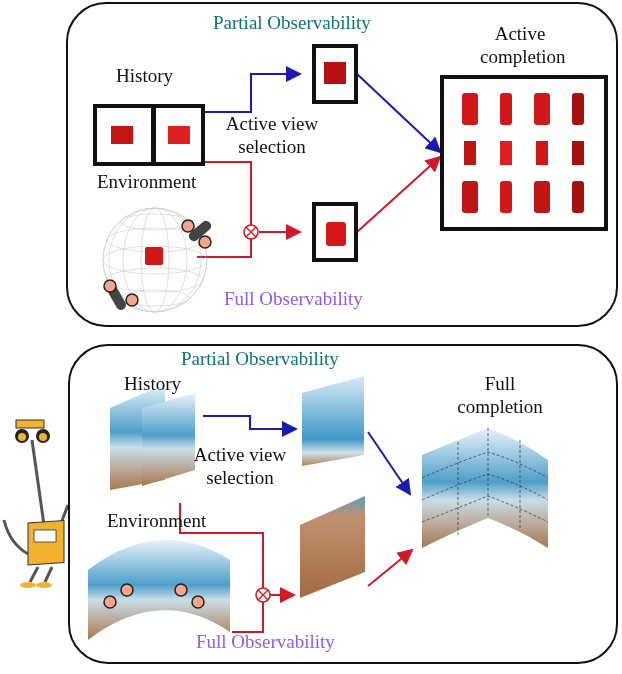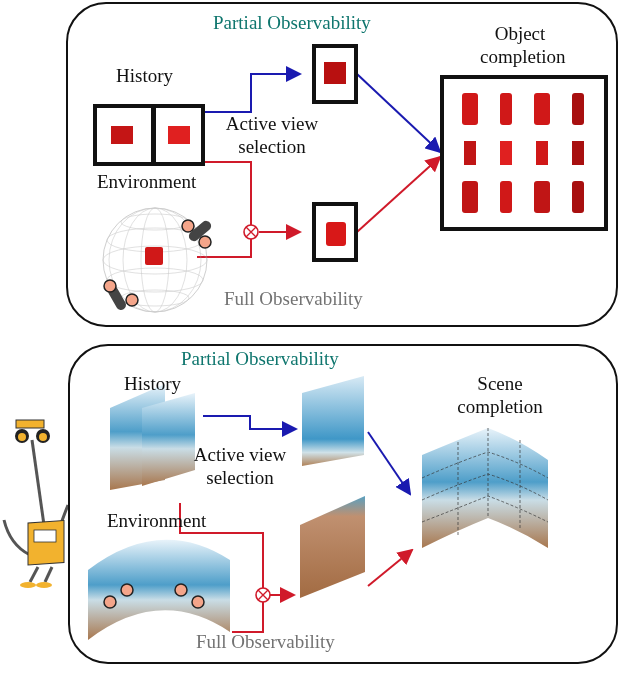--- a/index.html
+++ b/index.html
@@ -1,20 +1,20 @@
 <!DOCTYPE html>
 <html><head>
 <meta charset="utf-8">
 <style>
   html,body{margin:0;padding:0;background:#fff;}
   body{width:622px;height:674px;position:relative;overflow:hidden;font-family:"Liberation Serif","DejaVu Serif",serif;}
   .panel{position:absolute;border:2px solid #111;border-radius:40px;box-sizing:border-box;background:#fff;}
   .lbl{position:absolute;font-size:19px;color:#111;white-space:nowrap;line-height:1;}
   .blue{color:#0f766e;}
-  .red{color:#737373;}
+  .red{color:#8b5cf6;}
   .center{text-align:center;}
   .box{position:absolute;border:4px solid #111;box-sizing:border-box;background:#fff;}
   svg{position:absolute;left:0;top:0;}
   .mug{position:absolute;}
 </style>
 </head>
 <body>
 
 <div class="panel" style="left:66px;top:2px;width:552px;height:325px;"></div>
 
@@ -123,21 +123,21 @@
     <line x1="38" y1="567" x2="30" y2="582" stroke="#555" stroke-width="3"></line>
     <line x1="52" y1="567" x2="45" y2="582" stroke="#555" stroke-width="3"></line>
     <ellipse cx="28" cy="585" rx="8" ry="3" fill="#f2b22e"></ellipse>
     <ellipse cx="44" cy="585" rx="8" ry="3" fill="#f2b22e"></ellipse>
   </g>
 </svg>
 
 <div class="lbl blue" style="left:213px;top:13px;">Partial Observability</div>
 <div class="lbl" style="left:116px;top:66px;">History</div>
 <div class="lbl center" style="left:480px;top:24px;width:80px;">
-  <div>Object</div>
+  <div>Active</div>
   <div style="margin-top:4px;">completion</div>
 </div>
 <div class="lbl center" style="left:222px;top:114px;width:100px;">
   <div>Active view</div>
   <div style="margin-top:4px;">selection</div>
 </div>
 <div class="lbl" style="left:97px;top:172px;">Environment</div>
 <div class="lbl red" style="left:224px;top:289px;">Full Observability</div>
 
 <div class="box" style="left:93px;top:104px;width:62px;height:62px;">
@@ -166,21 +166,21 @@
   <div style="margin:6px 10px;background:#c01515;border-radius:3px;"></div>
   <div style="margin:6px 12px;background:#a80f0f;border-radius:3px;"></div>
 </div>
 <div class="mug" style="left:145px;top:247px;width:18px;height:18px;background:#d01818;border-radius:2px;"></div>
 
 <div class="panel" style="left:68px;top:344px;width:550px;height:320px;background:transparent;"></div>
 
 <div class="lbl blue" style="left:181px;top:349px;">Partial Observability</div>
 <div class="lbl" style="left:124px;top:374px;">History</div>
 <div class="lbl center" style="left:450px;top:374px;width:100px;">
-  <div>Scene</div>
+  <div>Full</div>
   <div style="margin-top:4px;">completion</div>
 </div>
 <div class="lbl center" style="left:190px;top:445px;width:100px;">
   <div>Active view</div>
   <div style="margin-top:4px;">selection</div>
 </div>
 <div class="lbl" style="left:107px;top:511px;">Environment</div>
 <div class="lbl red" style="left:196px;top:632px;">Full Observability</div>
 
 </body></html>

